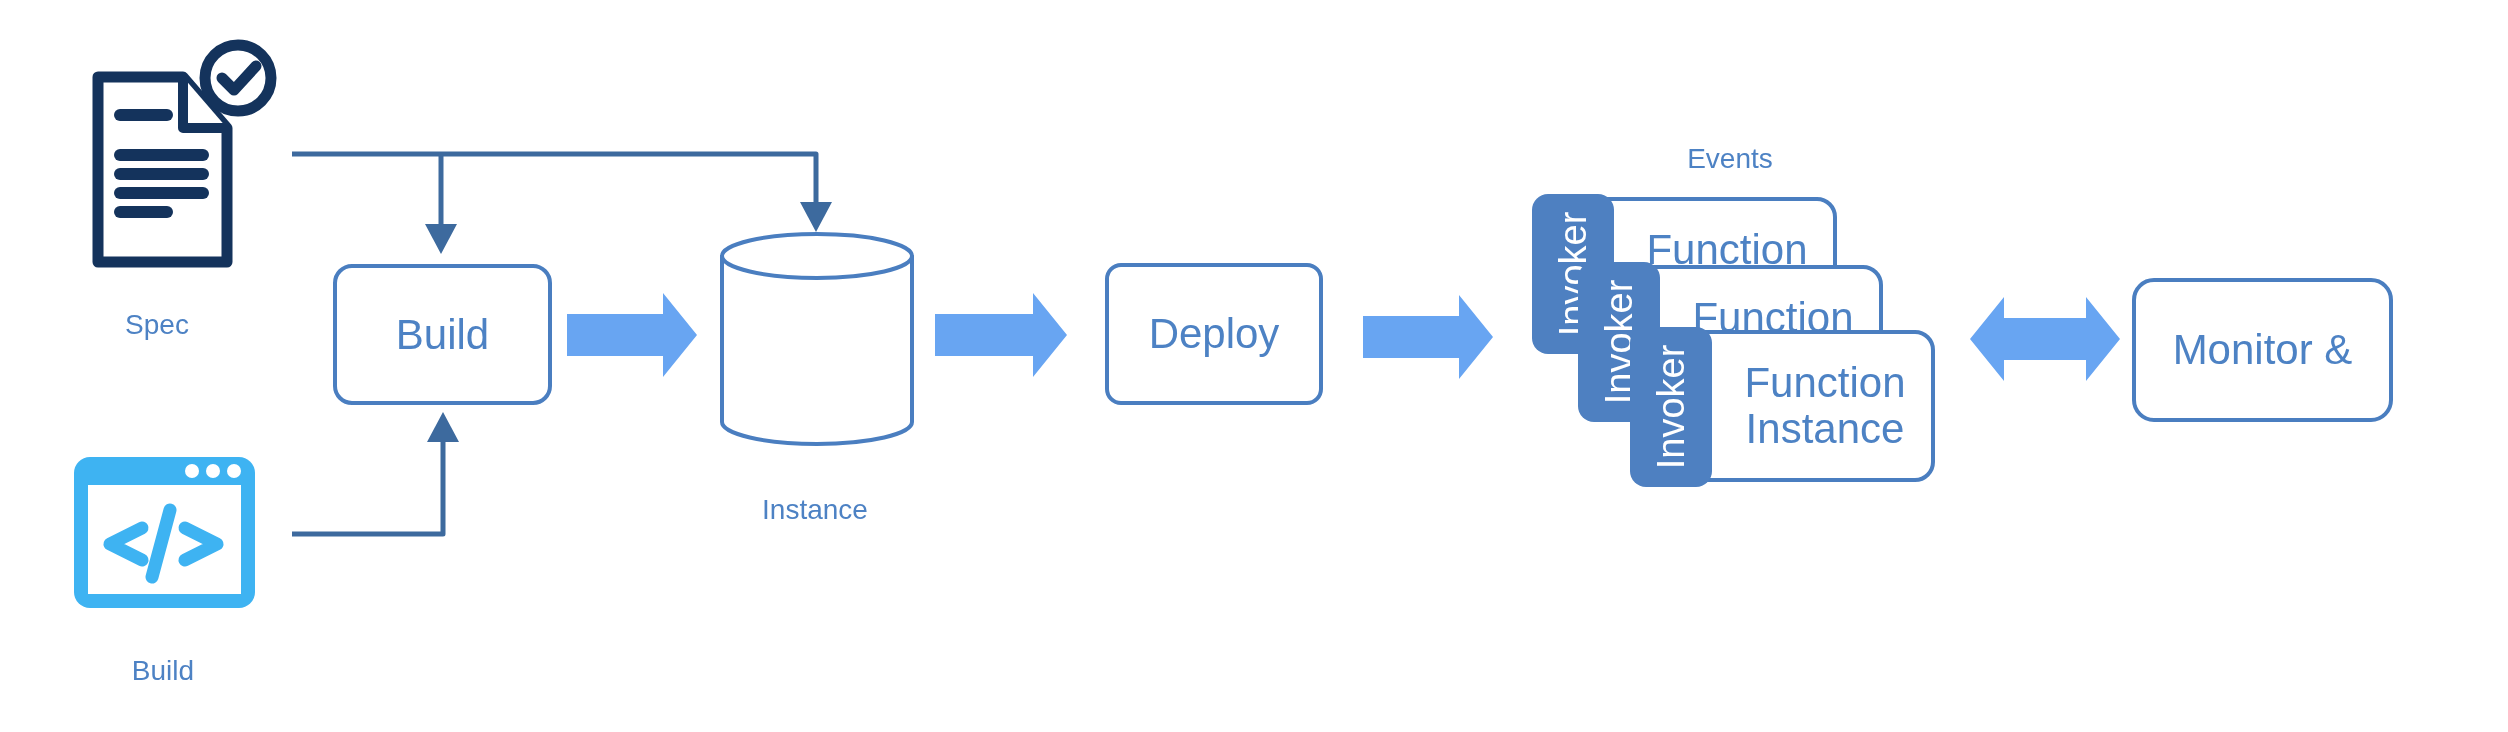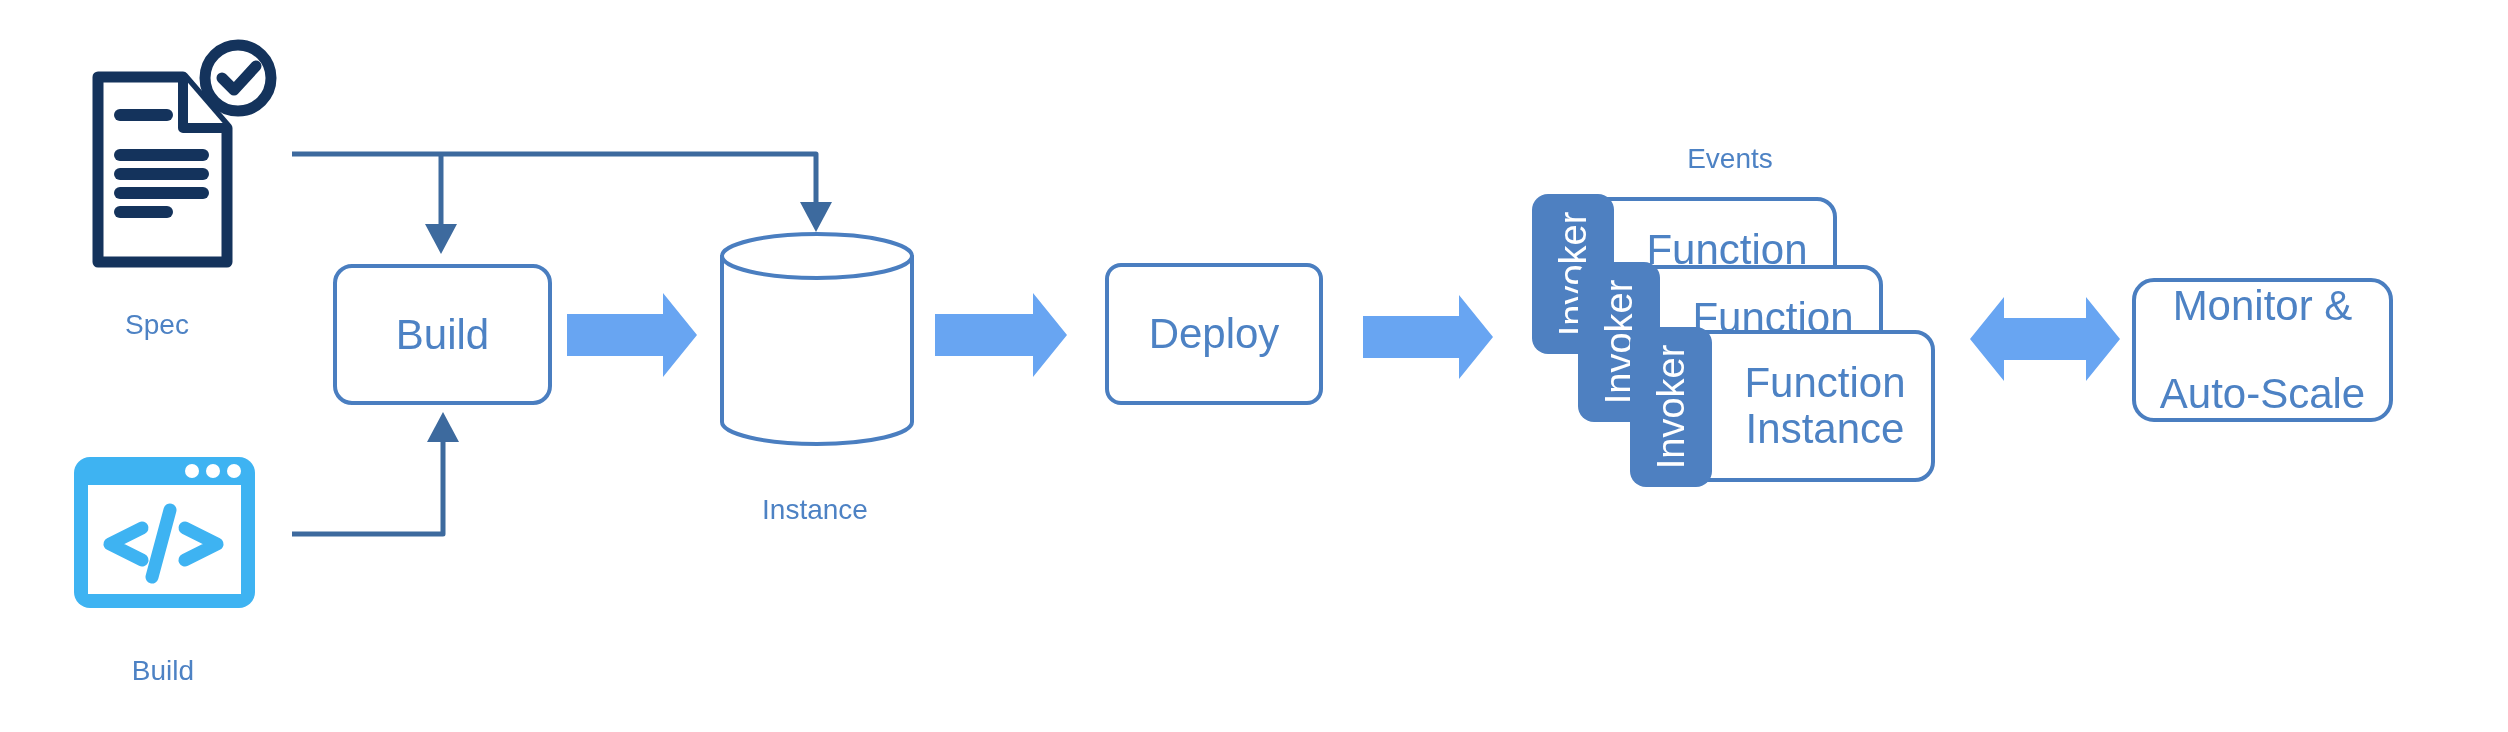--- a/index.html
+++ b/index.html
@@ -170,17 +170,16 @@
       <span class="ftab-label">Invoker</span>
     </div>
     <div class="flabel">
       <span>Function</span>
       <span>Instance</span>
     </div>
   </div>
 
   <div class="node-box box-monitor">
     <span>Monitor &amp;</span>
-    <span>Auto-Scale</span>
   </div>
 
 
 </div>
 
 </body></html>

